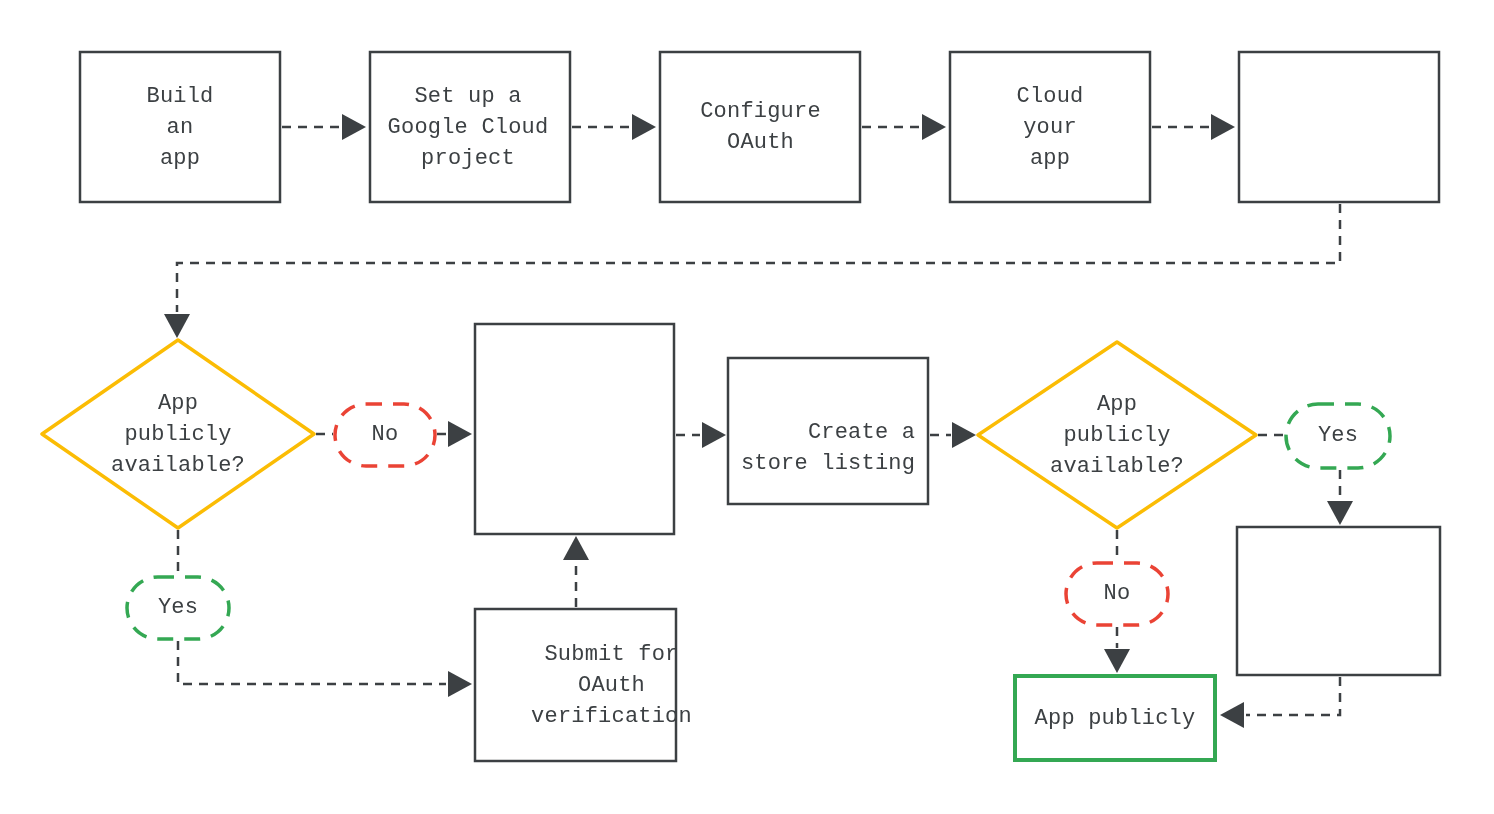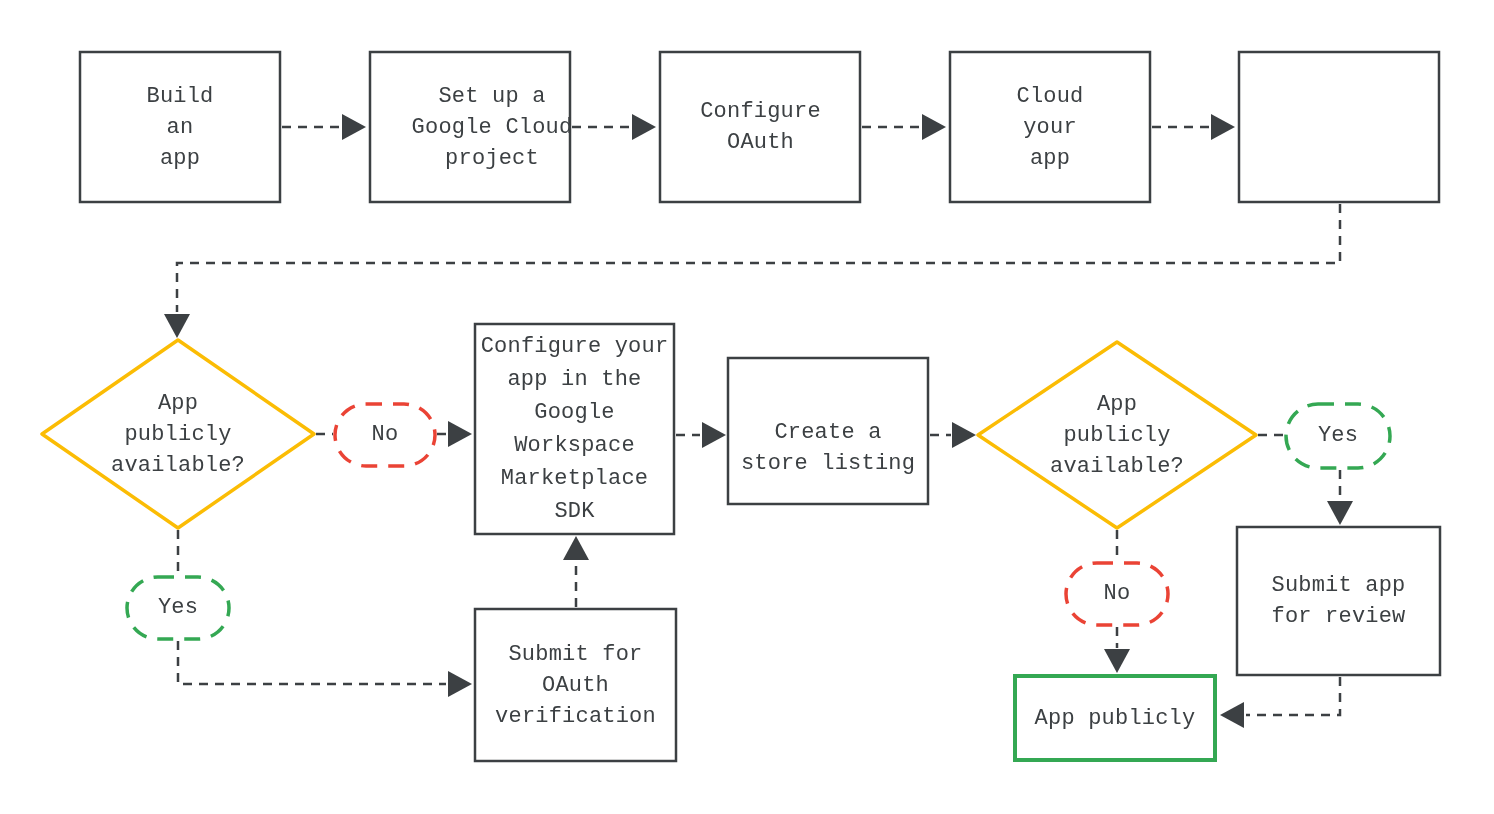--- a/index.html
+++ b/index.html
@@ -119,49 +119,41 @@
 
     <rect class="oval oval-no" x="335" y="404" width="100" height="62" rx="31" ry="31"></rect>
     <rect class="oval oval-yes" x="127" y="577" width="102" height="62" rx="31" ry="31"></rect>
     <rect class="oval oval-yes" x="1286" y="404" width="104" height="64" rx="32" ry="32"></rect>
     <rect class="oval oval-no" x="1066" y="563" width="102" height="62" rx="31" ry="31"></rect>
   </svg>
 
   <div class="label" style="left:80px;top:52px;width:200px;height:150px;">Build
 an
 app</div>
-  <div class="label" style="left:374px;top:52px;width:212px;height:150px;padding-left:12px;">Set up a
+  <div class="label" style="left:350px;top:52px;width:212px;height:150px;padding-left:12px;">Set up a
 Google Cloud
 project</div>
   <div class="label" style="left:660px;top:52px;width:201px;height:150px;">Configure
 OAuth</div>
   <div class="label" style="left:950px;top:52px;width:200px;height:150px;">Cloud
 your
 app</div>
 
   <div class="label" style="left:68px;top:368px;width:220px;height:132px;">App
 publicly
 available?</div>
   <div class="label" style="left:335px;top:403px;width:100px;height:62px;">No</div>
   <div class="label" style="left:127px;top:576px;width:102px;height:62px;">Yes</div>
 
-  <div class="label tight" style="left:477px;top:326px;width:195px;height:206px;">Configure your
-app in the
-Google
-Workspace
-Marketplace
-SDK</div>
-  <div class="label" style="left:728px;top:358px;width:200px;height:179px;">Create a
+  <div class="label" style="left:728px;top:358px;width:200px;height:179px;text-align:right;">Create a
 store listing</div>
 
   <div class="label" style="left:1007px;top:369px;width:220px;height:132px;">App
 publicly
 available?</div>
   <div class="label" style="left:1286px;top:403px;width:104px;height:64px;">Yes</div>
   <div class="label" style="left:1066px;top:562px;width:102px;height:62px;">No</div>
 
-  <div class="label" style="left:475px;top:609px;width:201px;height:152px;">Submit for
+  <div class="label" style="left:475px;top:609px;width:201px;height:152px;padding-left:36px;">Submit for
 OAuth
 verification</div>
-  <div class="label" style="left:1237px;top:527px;width:203px;height:148px;">Submit app
-for review</div>
   <div class="label" style="left:1015px;top:676px;width:200px;height:84px;">App publicly</div>
 </div>
 
 </body></html>

